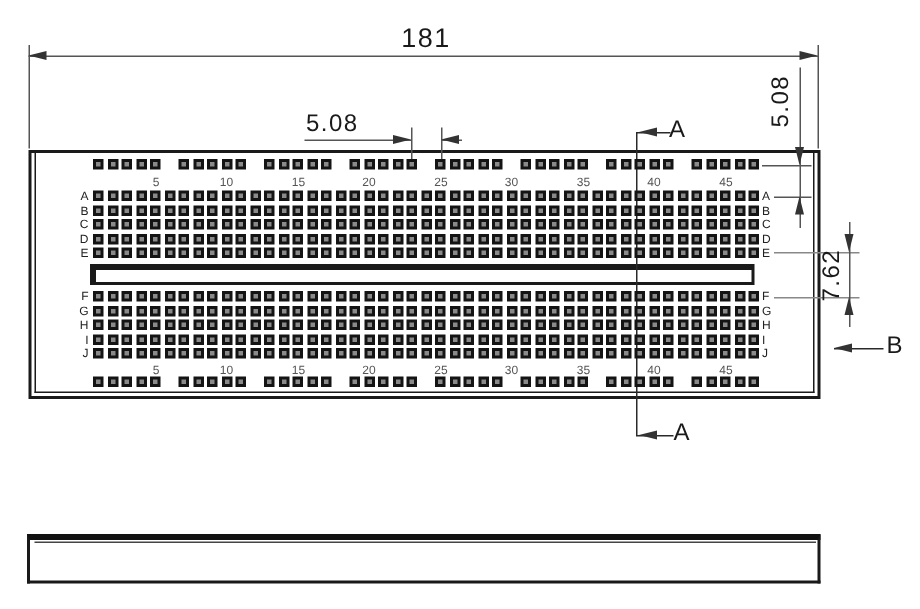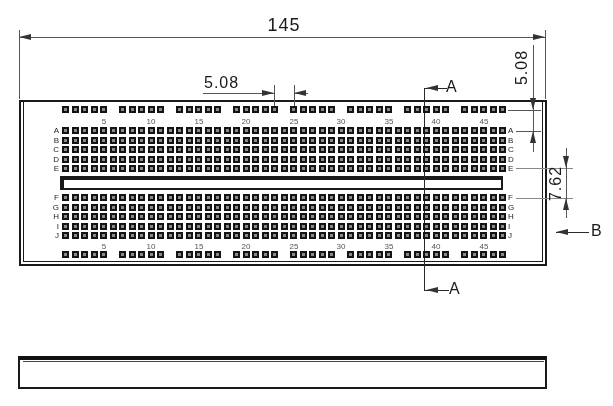--- a/index.html
+++ b/index.html
@@ -65,21 +65,21 @@
 
   <div id="sideview">
     <div class="innerline"></div>
   </div>
 
   <div class="line abs" style="left:19px; top:30px; width:1px; height:69px;"></div>
   <div class="line abs" style="left:545px; top:30px; width:1px; height:69px;"></div>
   <div class="line abs" style="left:19px; top:37px; width:527px; height:1px;"></div>
   <div class="ah w" style="left:19px; top:34px;"></div>
   <div class="ah e" style="left:533px; top:34px;"></div>
-  <div class="dimtext big" style="left:258px; top:16px; width:52px; text-align:center;">145</div>
+  <div class="dimtext big" style="left:258px; top:16px; width:52px; text-align:center;">181</div>
 
   <div class="dimtext" style="left:204px; top:74px;">5.08</div>
   <div class="line abs" style="left:203px; top:93px; width:71px; height:1px;"></div>
   <div class="line abs" style="left:294px; top:93px; width:14px; height:1px;"></div>
   <div class="line abs" style="left:274px; top:85px; width:1px; height:21px;"></div>
   <div class="line abs" style="left:294px; top:85px; width:1px; height:21px;"></div>
   <div class="ah e" style="left:262px; top:90px;"></div>
   <div class="ah w" style="left:294px; top:90px;"></div>
 
   <div class="line abs" style="left:508px; top:110px; width:33px; height:1px;"></div>

